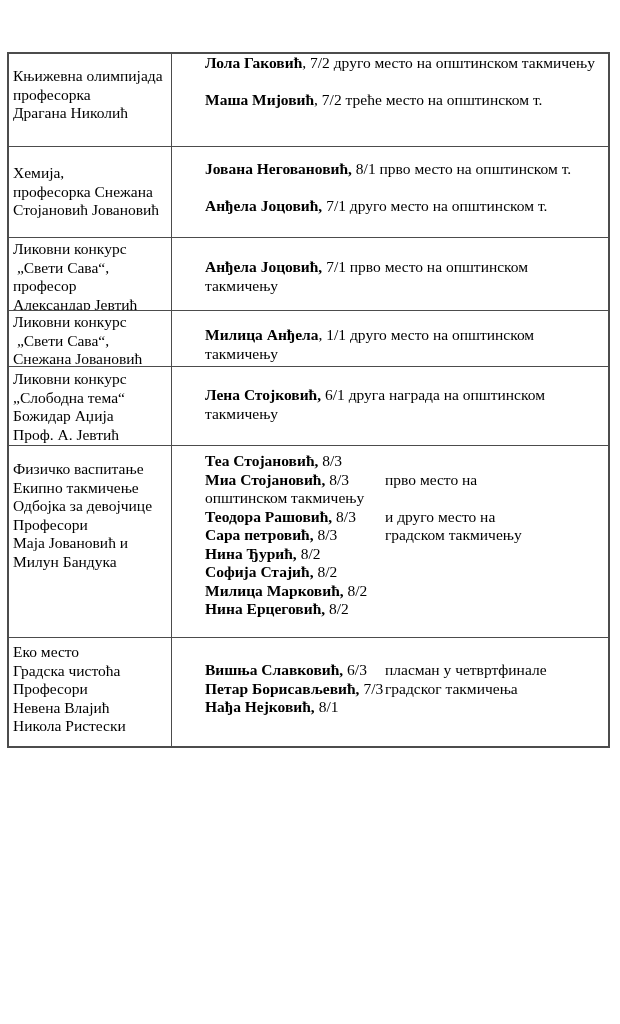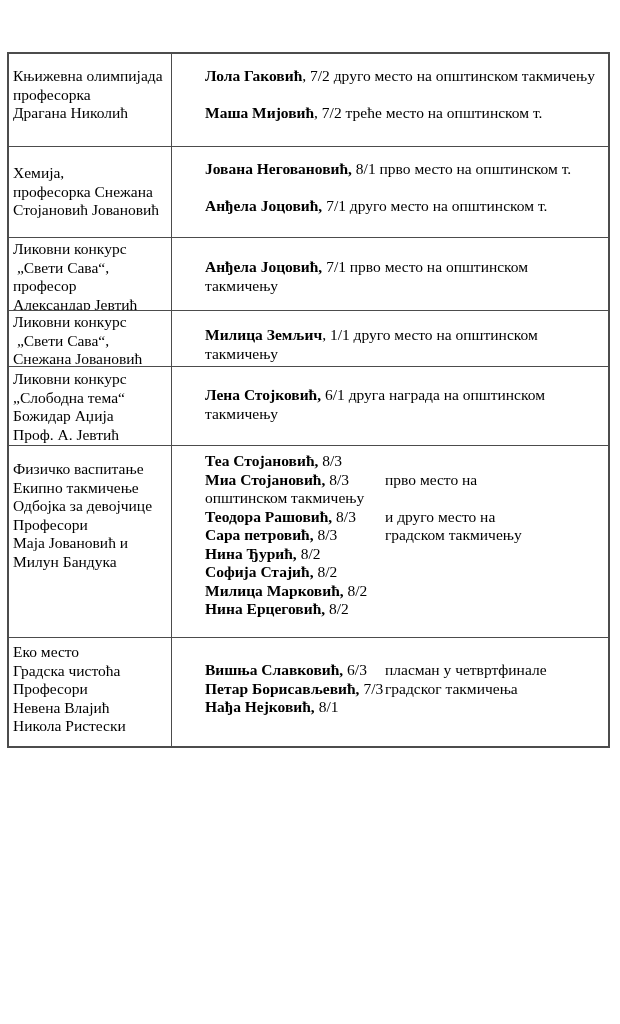--- a/index.html
+++ b/index.html
@@ -50,21 +50,21 @@
     padding-left: 33px;
     padding-right: 6px;
   }
   .aline { white-space: pre; }
   .para b, .nm b { font-weight: 700; }
   .para + .para { margin-top: 18px; }
   .rline { display: flex; }
   .nm { width: 180px; flex: none; }
   .note { flex: 1; }
   
-  .r1 { height: 92px; }  .r1 .left { padding-top: 13px; } .r1 .right { padding-top: 13px; }
+  .r1 { height: 92px; }  .r1 .left { padding-top: 13px; } .r1 .right { }
   .r2 { height: 91px; justify-content: center; }  .r2 .left { padding-top: 17px; } .r2 .right { padding-top: 13px; }
   .r3 { height: 73px; }  .r3 .left { padding-top: 2px; }  .r3 .right { padding-top: 20px; }
   .r4 { height: 56px; }  .r4 .left { padding-top: 2px; }  .r4 .right { padding-top: 15px; }
   .r5 { height: 79px; }  .r5 .left { padding-top: 3px; }  .r5 .right { padding-top: 19px; }
   .r6 { height: 192px; } .r6 .left { padding-top: 14px; } .r6 .right { padding-top: 6px; }
   .r7 { height: 109px; } .r7 .left { padding-top: 5px; }  .r7 .right { padding-top: 23px; }
 </style>
 </head>
 <body>
 
@@ -104,21 +104,21 @@
           <div class="cont">такмичењу</div>
         </div>
       </div>
       <div class="trow r4">
         <div class="cell left">
           <div class="aline">Ликовни конкурс</div>
           <div class="aline">&nbsp;„Свети Сава“,</div>
           <div class="aline">Снежана Јовановић</div>
         </div>
         <div class="cell right">
-          <div class="para"><b>Милица Земљич</b>, 1/1 друго место на општинском</div>
+          <div class="para"><b>Милица Анђела</b>, 1/1 друго место на општинском</div>
           <div class="cont">такмичењу</div>
         </div>
       </div>
       <div class="trow r5">
         <div class="cell left">
           <div class="aline">Ликовни конкурс</div>
           <div class="aline">„Слободна тема“</div>
           <div class="aline">Божидар Аџија</div>
           <div class="aline">Проф. А. Јевтић</div>
         </div>

